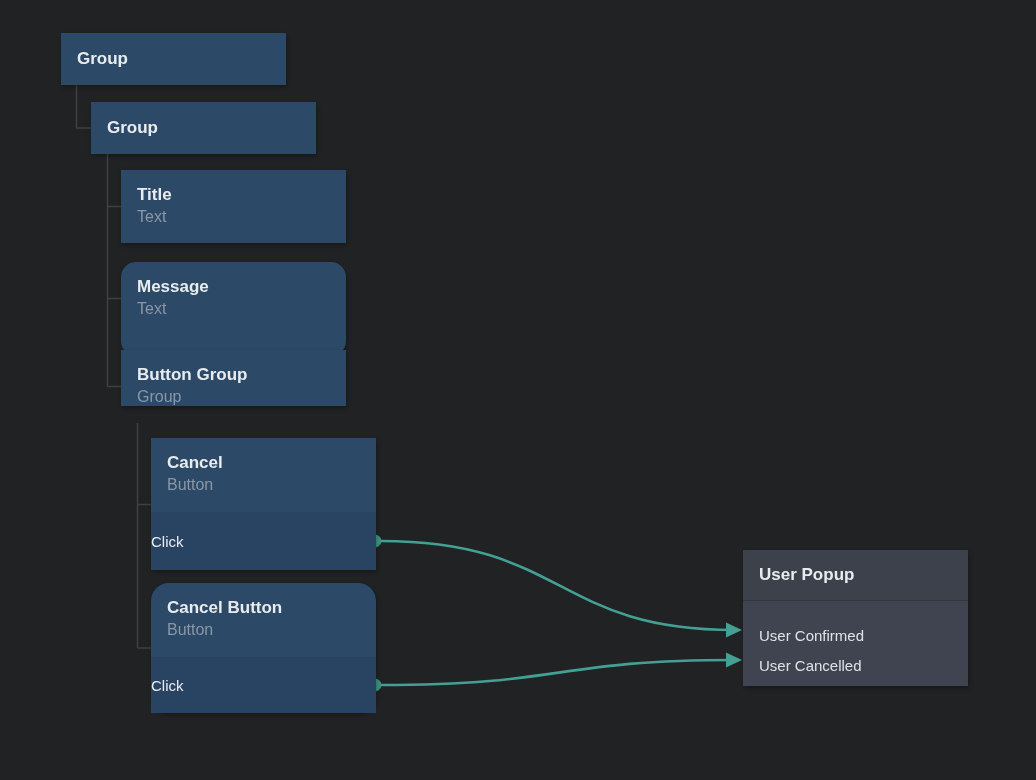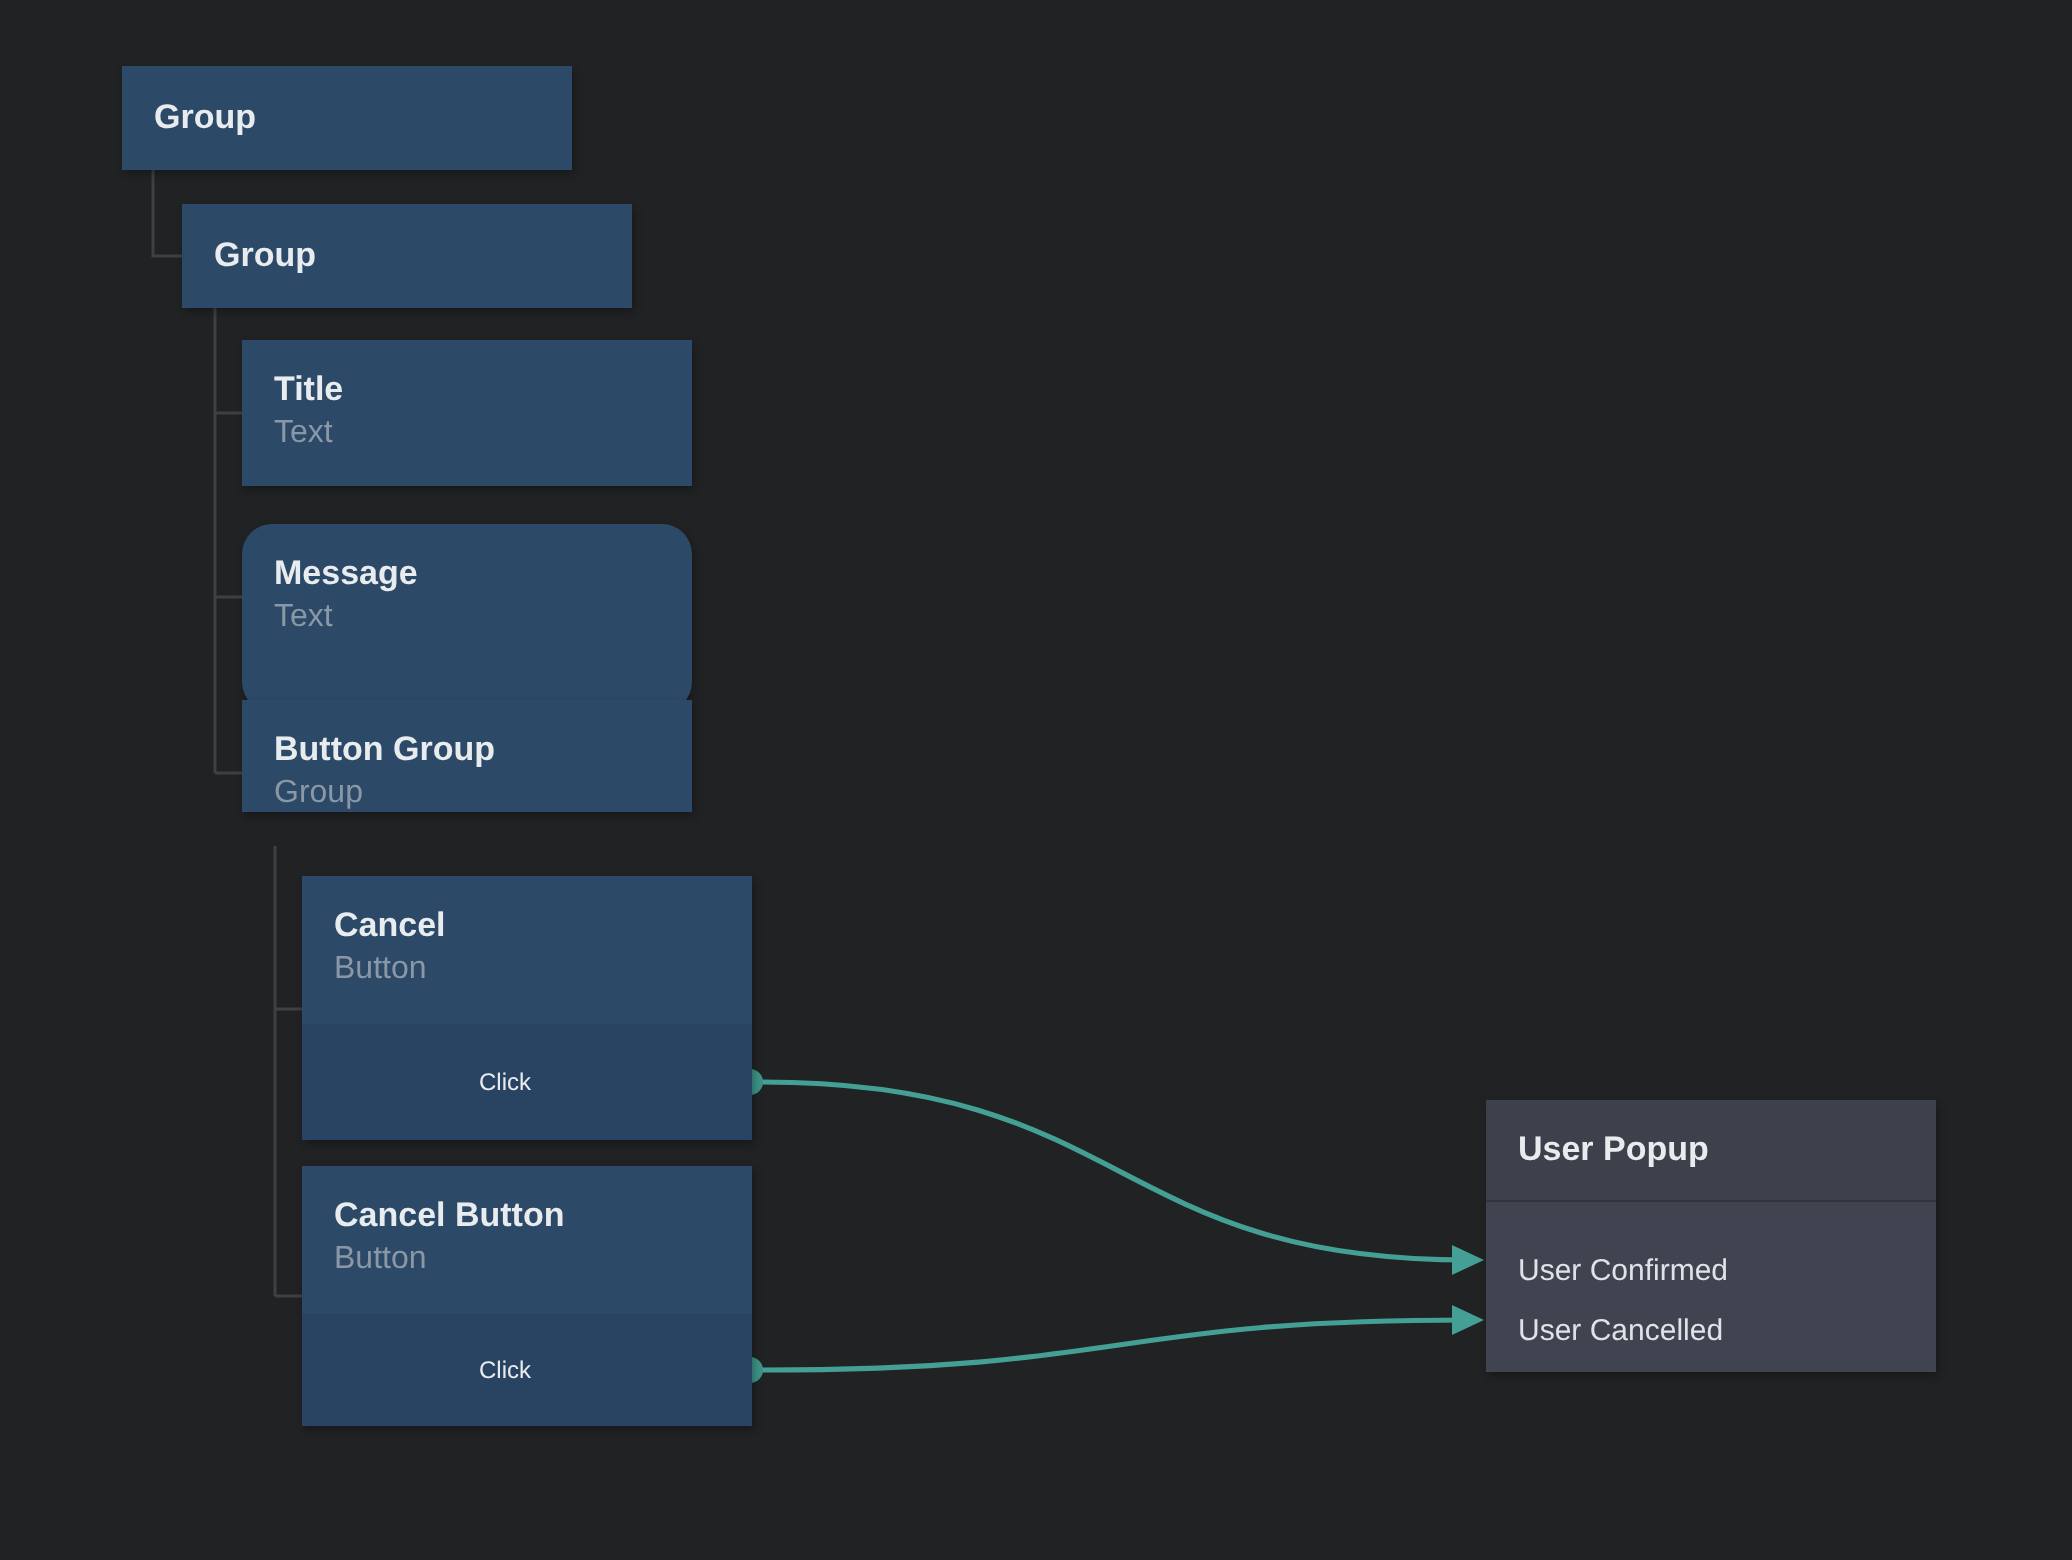--- a/index.html
+++ b/index.html
@@ -61,24 +61,24 @@
     box-sizing: border-box;
   }
   .node-header {
     padding: 14px 33px 0 16px;
     box-sizing: border-box;
   }
   .event-row {
     background: var(--node-blue-dark, #294462);
     display: flex;
     align-items: center;
-    justify-content: center;
+    justify-content: flex-start;
     padding-right: 22px;
     box-sizing: border-box;
-    font-size: 12px;
+    font-size: 15px;
     color: var(--title-text, #e9ecef);
   }
   .gray-node {
     position: absolute;
     background: var(--gray-node-body, #3f4450);
     box-shadow: 1px 2px 4px rgba(0,0,0,0.30);
   }
   .gray-node-header {
     background: var(--gray-node-header, #3c414b);
     height: 51px;
@@ -155,21 +155,21 @@
   <div class="node" style="left:151px; top:438px; width:225px; height:132px;">
     <div class="node-header" style="height:74px;">
       <div class="node-title">Cancel</div>
       <div class="node-subtitle">Button</div>
     </div>
     <div class="event-row" style="height:58px;">
       <span>Click</span>
     </div>
   </div>
 
-  <div class="node" style="left:151px; top:583px; width:225px; height:130px;">
+  <div class="node" style="left:151px; top:583px; width:225px; height:130px;border-radius:18px;">
     <div class="node-header" style="height:74px;">
       <div class="node-title">Cancel Button</div>
       <div class="node-subtitle">Button</div>
     </div>
     <div class="event-row" style="height:56px;">
       <span>Click</span>
     </div>
   </div>
 
   <div class="gray-node" style="left:743px; top:550px; width:225px; height:136px;">

